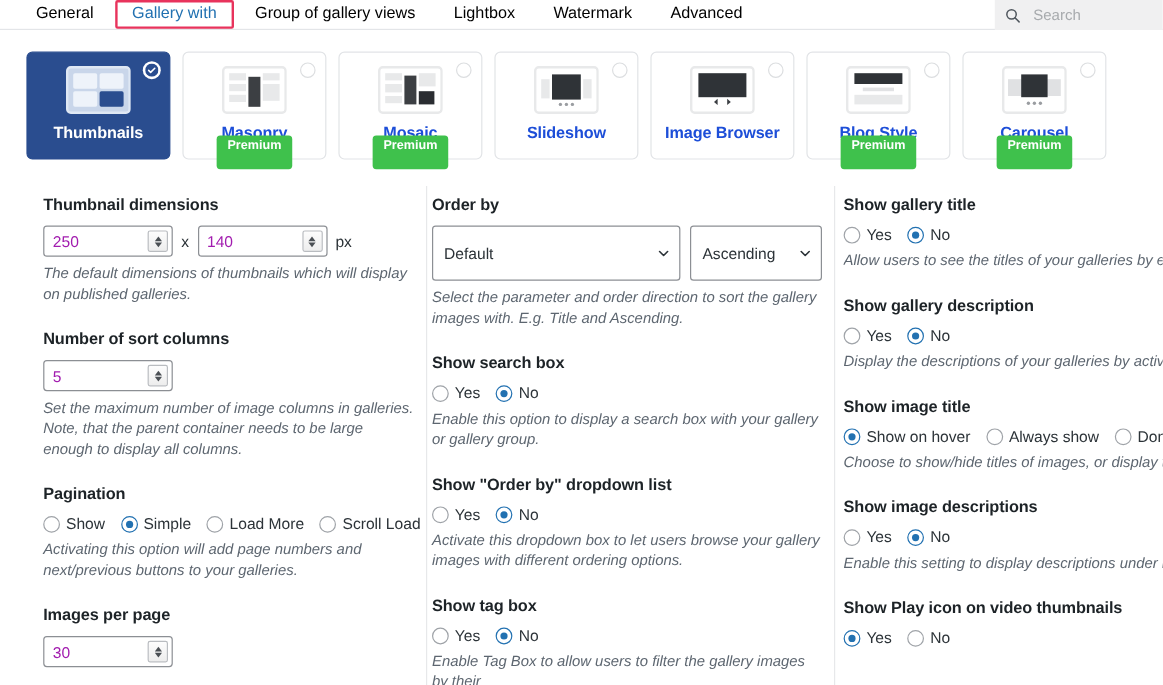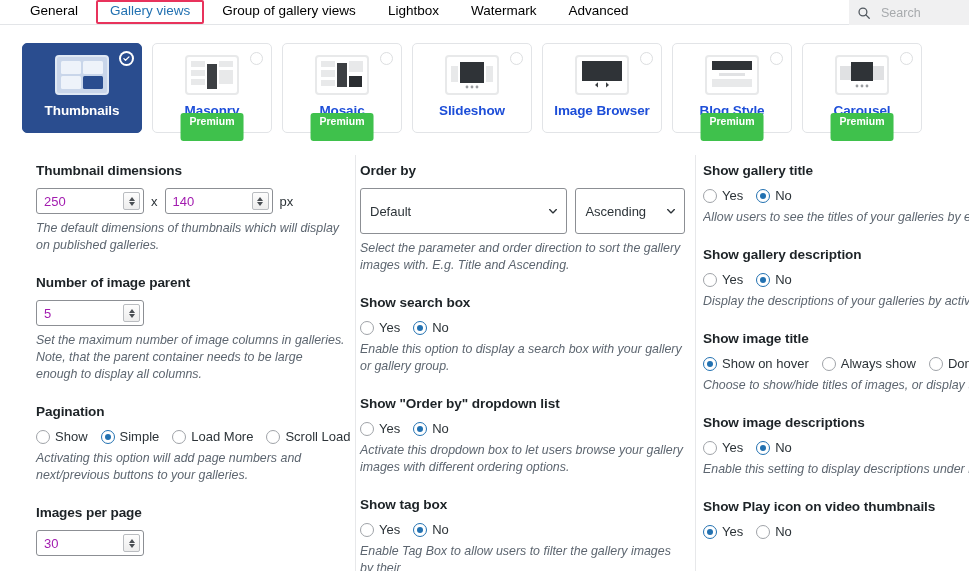--- a/index.html
+++ b/index.html
@@ -42,21 +42,21 @@
   .tab.active {
     color: #2271b1;
     border: 2px solid #e8335c;
     border-radius: 2px;
     padding: 0px 12px 2px 12px;
     margin: -2px 2px 0 2px;
   }
   .searchwrap {
     position: absolute;
     right: 0; top: 0;
-    width: 120px; height: 25px;
+    width: 140px; height: 25px;
     background: #f0f0f1;
     display: flex;
     align-items: center;
     padding: 0 8px;
     gap: 8px;
   }
   .search-icon { width: 14px; height: 14px; flex: none; display:block; }
   .search-input {
     border: 0; outline: none; background: transparent;
     font-size: 12.5px; color: #8c8f94;
@@ -257,21 +257,21 @@
     border-radius: 50%;
     background: #2271b1;
   }
 </style>
 </head>
 <body>
 
 <div class="tabbar">
   <div class="tabs">
     <button class="tab">General</button>
-    <button class="tab active">Gallery views</button>
+    <button class="tab active">Gallery with</button>
     <button class="tab">Group of gallery views</button>
     <button class="tab">Lightbox</button>
     <button class="tab">Watermark</button>
     <button class="tab">Advanced</button>
   </div>
   <div class="searchwrap">
     <svg class="search-icon" viewBox="0 0 20 20">
       <circle cx="8.5" cy="8.5" r="5.6" fill="none" stroke="#50575e" stroke-width="1.8"></circle>
       <line x1="12.7" y1="12.7" x2="17.5" y2="17.5" stroke="#50575e" stroke-width="1.8" stroke-linecap="round"></line>
     </svg>
@@ -402,21 +402,21 @@
               <span class="up"></span>
               <span class="down"></span>
             </div>
         </div>
         <span class="unit">px</span>
       </div>
       <div class="help">The default dimensions of thumbnails which will display on published galleries.</div>
     </div>
 
     <div class="field">
-      <div class="field-title">Number of image parent</div>
+      <div class="field-title">Number of sort columns</div>
       <div class="spinner">
         <input type="text" value="5" style="">
         <div class="spin-btns">
             <span class="up"></span>
             <span class="down"></span>
           </div>
       </div>
       <div class="help">Set the maximum number of image columns in galleries. Note, that the parent container needs to be large enough to display all columns.</div>
     </div>
 

